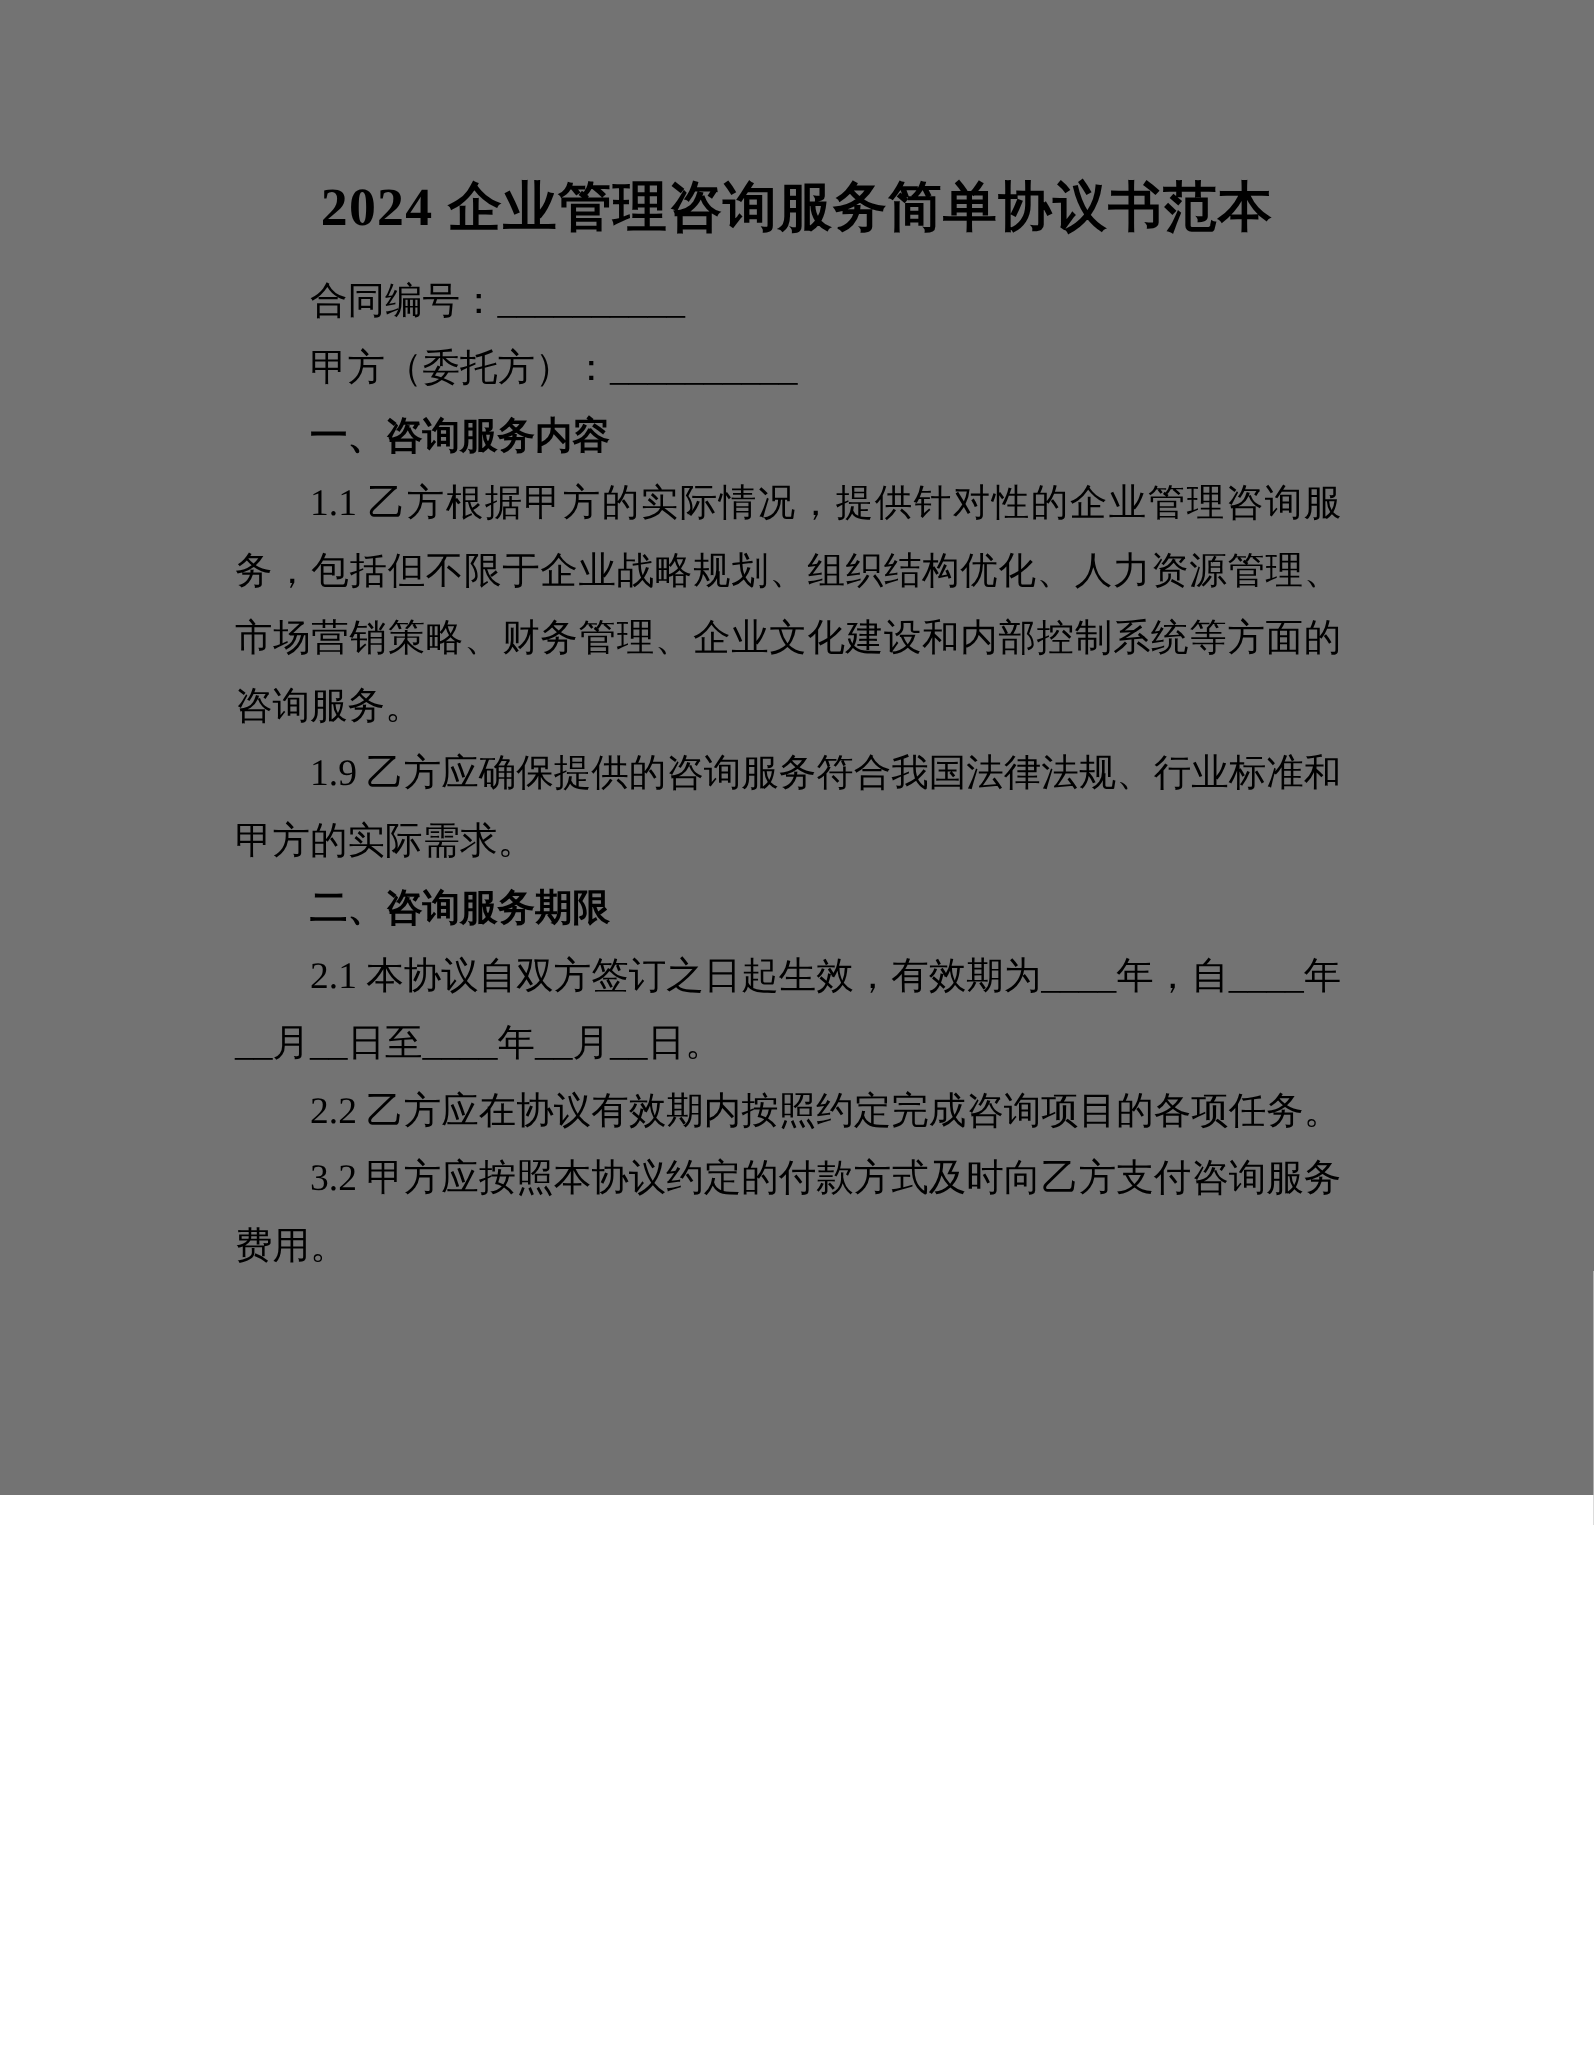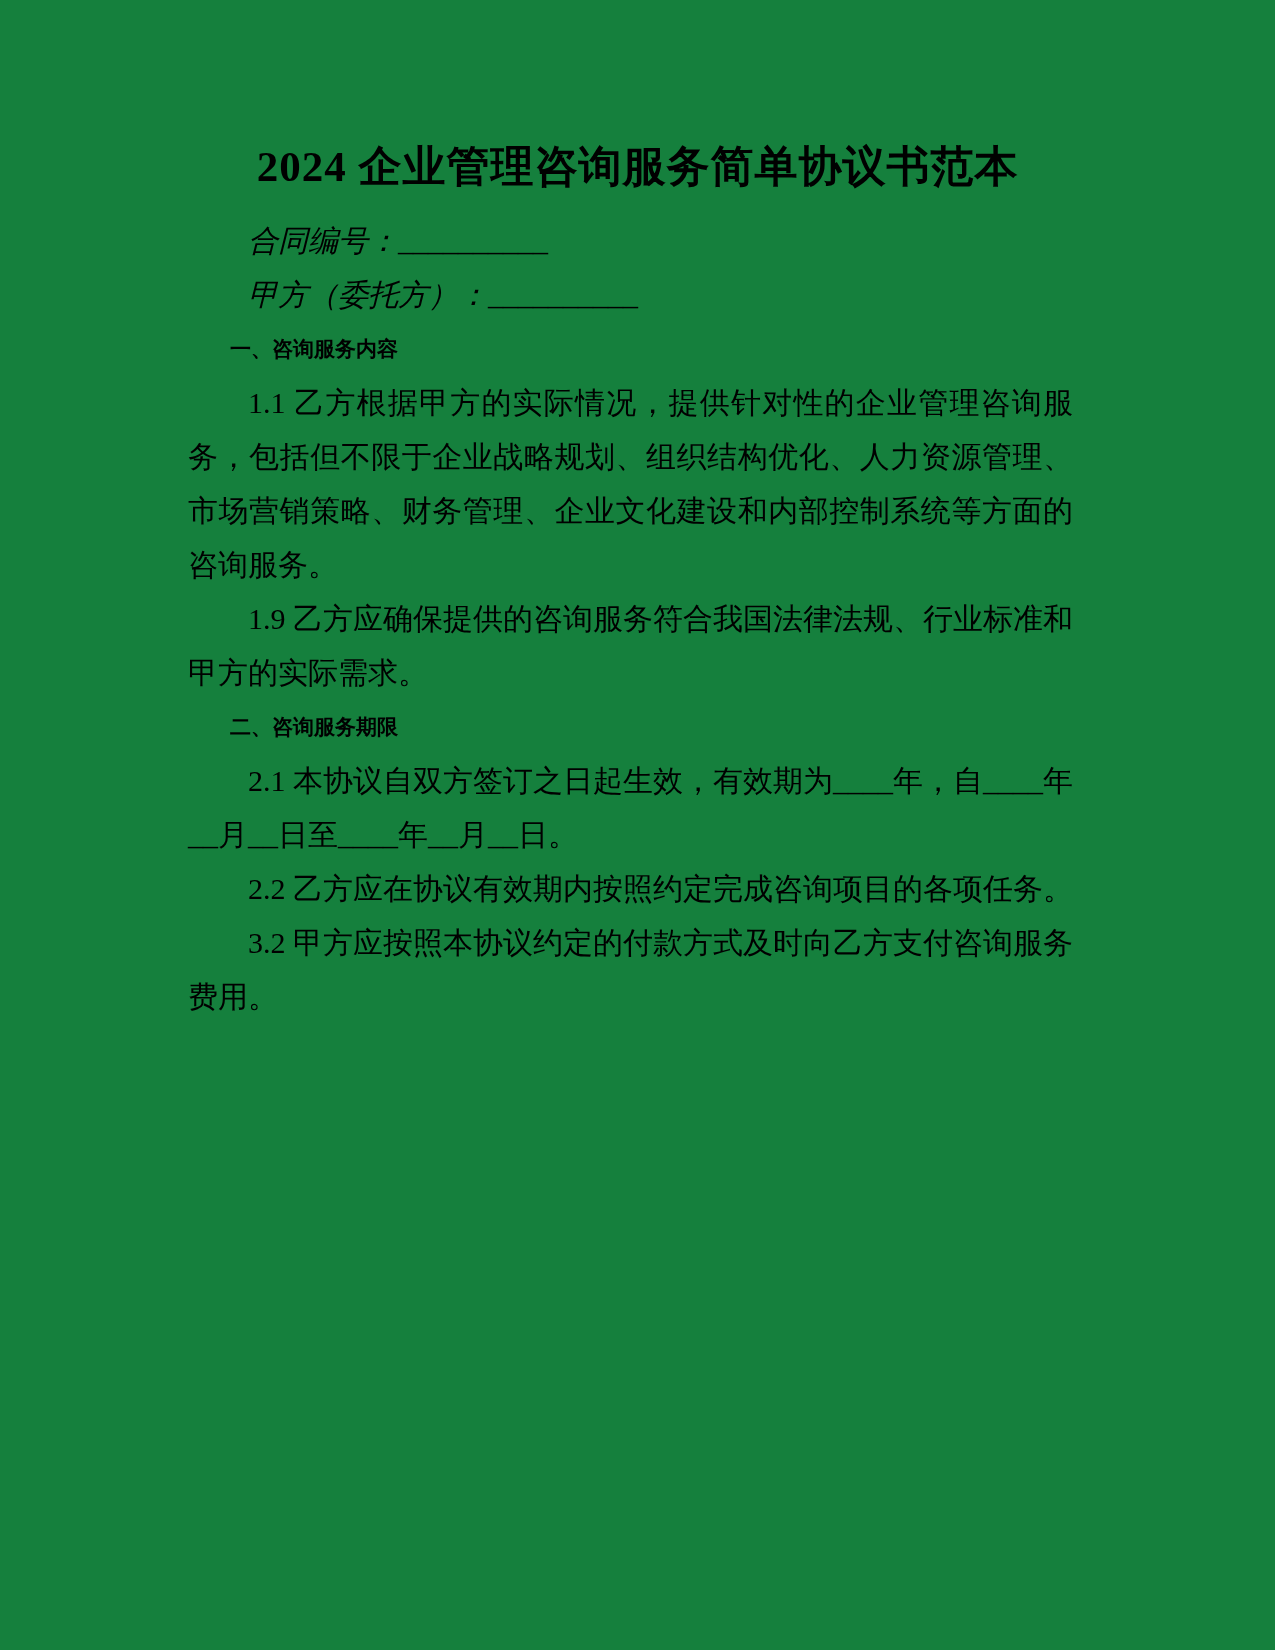--- a/index.html
+++ b/index.html
@@ -3,23 +3,23 @@
 <meta charset="utf-8">
 <style>
   html, body {
     margin: 0;
     padding: 0;
     background: #ffffff;
   }
   .page {
     position: relative;
     width: 1275px;
-    height: 1650px;
+    height: 1196px;
     margin: 0 auto;
-    background: #15803d;
+    background: #737373;
     color: #000000;
     box-sizing: border-box;
     overflow: hidden;
     font-family: "Liberation Serif", "DejaVu Serif", serif;
   }
   .doc-title {
     margin: 136px 0 0 0;
     padding: 0;
     text-align: center;
     font-size: 43px;
@@ -36,29 +36,28 @@
   .content p {
     margin: 0;
     padding: 0;
     text-indent: 2em;
     text-align: justify;
     text-justify: inter-character;
   }
   .field-line {
     text-align: center;
     white-space: nowrap;
-    font-style: italic;
   }
   .field-blank {
     letter-spacing: 0;
   }
   .section-heading {
     font-weight: 700;
     font-family: "Liberation Sans", "DejaVu Sans", sans-serif;
-    font-size: 21px;
+    font-size: 30px;
     text-align: left !important;
   }
   .clause {
     
   }
 </style>
 </head>
 <body>
 
 <div class="page">

